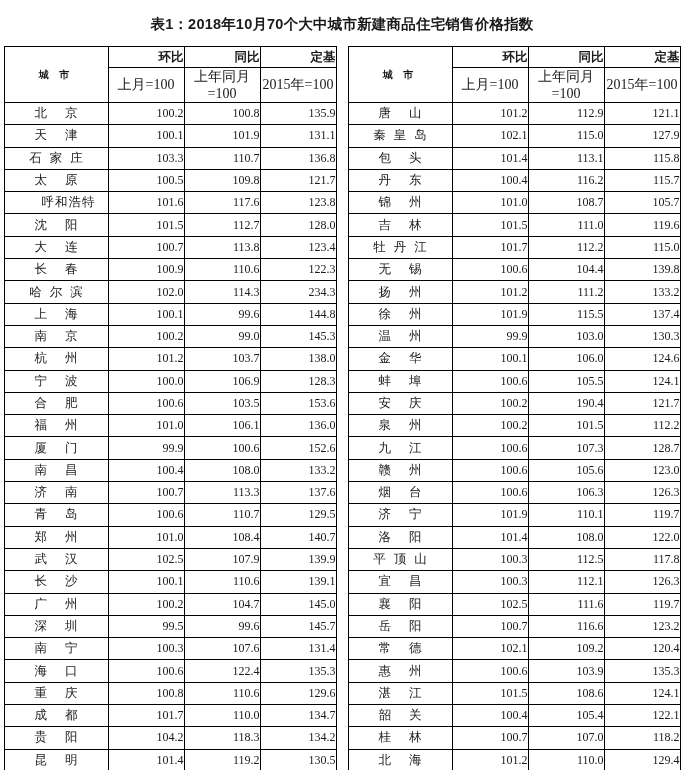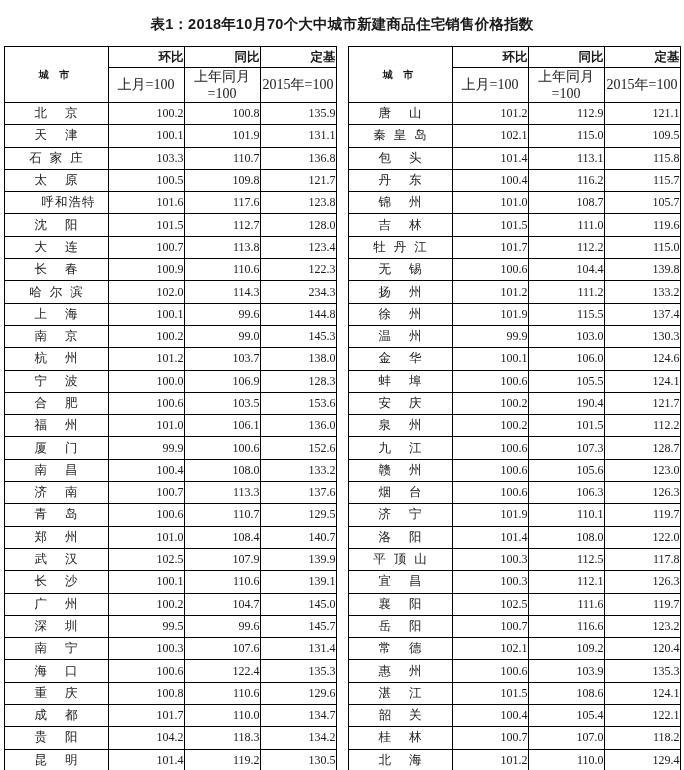--- a/index.html
+++ b/index.html
@@ -165,21 +165,21 @@
         </tr>
         <tr>
           <td class="city"><span class="name2">天津</span></td>
           <td class="num">100.1</td>
           <td class="num">101.9</td>
           <td class="num">131.1</td>
           <td class="gap"></td>
           <td class="city"><span class="name3">秦皇岛</span></td>
           <td class="num">102.1</td>
           <td class="num">115.0</td>
-          <td class="num">109.5</td>
+          <td class="num">127.9</td>
         </tr>
         <tr>
           <td class="city"><span class="name3">石家庄</span></td>
           <td class="num">103.3</td>
           <td class="num">110.7</td>
           <td class="num">136.8</td>
           <td class="gap"></td>
           <td class="city"><span class="name2">包头</span></td>
           <td class="num">101.4</td>
           <td class="num">113.1</td>

